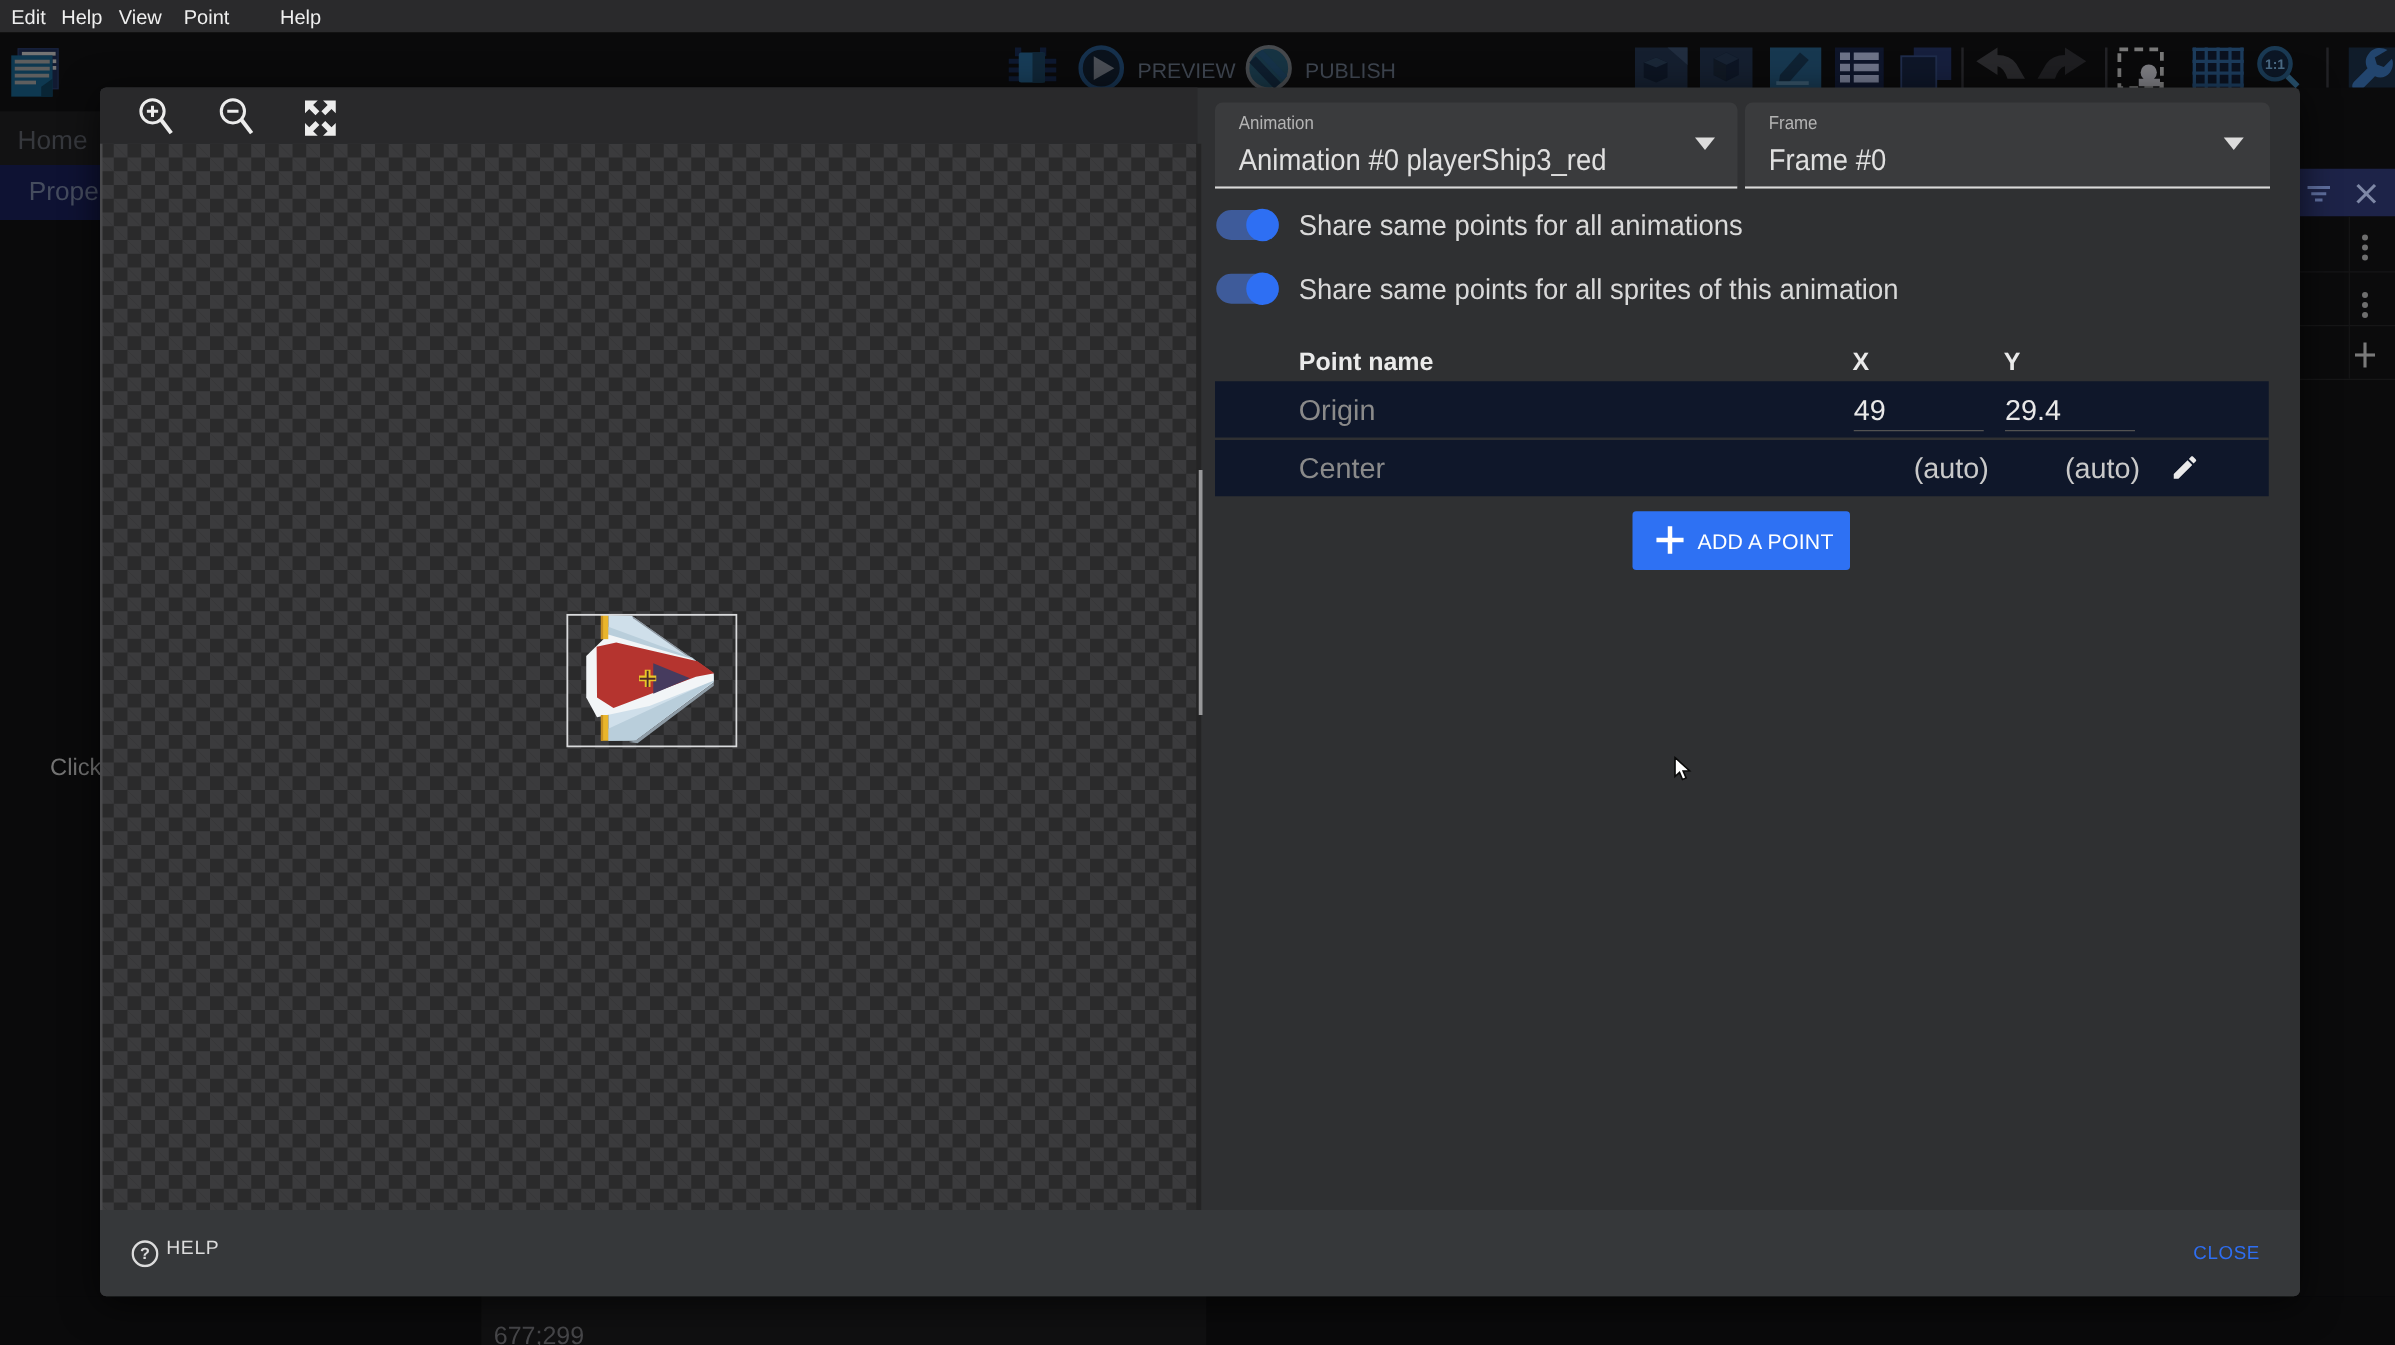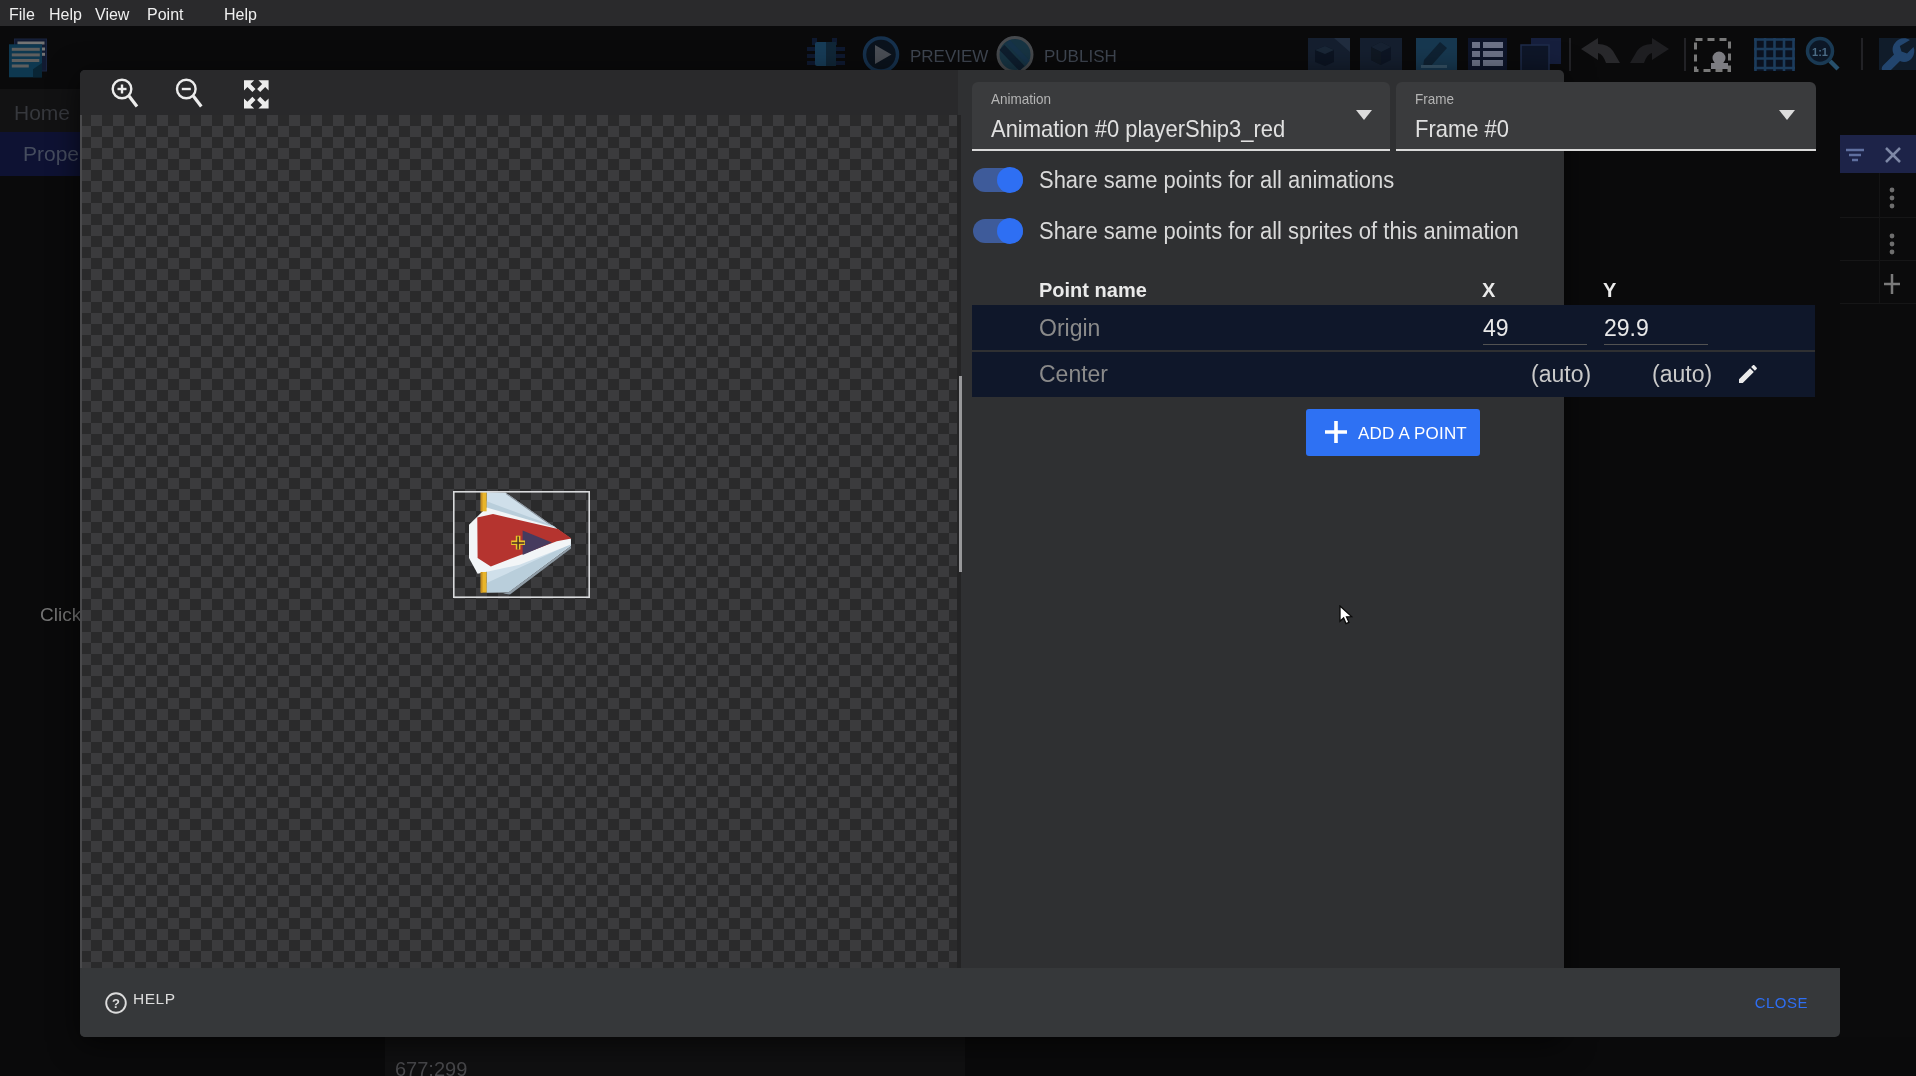--- a/index.html
+++ b/index.html
@@ -20,21 +20,21 @@
   #bottombar{position:absolute;left:0;top:1037px;width:1916px;height:39px;background:#0a0a0b;}
   #coordseg{position:absolute;left:385px;top:0;width:580px;height:39px;background:#101011;}
   #coords{position:absolute;left:10px;top:21px;color:#47474a;font-size:20px;}
   #searchseg{position:absolute;left:1535px;top:0;width:381px;height:39px;background:#141416;}
   #searchph{position:absolute;left:13px;top:9px;color:#303034;font-size:24px;}
   
   #rightbg{position:absolute;left:1840px;top:70px;width:76px;height:967px;background:#0b0b0c;}
   #rbluebar{position:absolute;left:0px;top:65px;width:76px;height:38px;background:#1d2348;}
   .rsep{position:absolute;left:0;width:76px;height:1px;background:#161617;}
   
-  #modal{position:absolute;left:80px;top:70px;width:1484px;height:967px;background:#2f3032;border-radius:5px;box-shadow:0 6px 30px rgba(0,0,0,.65);}
+  #modal{position:absolute;left:80px;top:70px;width:1760px;height:967px;background:#2f3032;border-radius:5px;box-shadow:0 6px 30px rgba(0,0,0,.65);}
   #mheader{position:absolute;left:0;top:0;width:878px;height:45px;background:#29292b;border-radius:5px 0 0 0;}
   #mcanvas{position:absolute;left:0;top:45px;width:877px;height:853px;
     background-color:#2a2a2b;
     background-image:linear-gradient(45deg,#3b3b3d 25%,transparent 25%,transparent 75%,#3b3b3d 75%),
                      linear-gradient(45deg,#3b3b3d 25%,transparent 25%,transparent 75%,#3b3b3d 75%);
     background-size:22px 22px;background-position:0 0,11px 11px;}
   #gutter{position:absolute;left:877px;top:45px;width:4px;height:853px;background:#242425;}
   #sthumb{position:absolute;left:879px;top:306px;width:3px;height:196px;background:#98989a;}
   #mfooter{position:absolute;left:0;top:898px;width:1760px;height:69px;background:#36383a;border-radius:0 0 5px 5px;}
   #helpbox{position:absolute;left:25px;top:22px;height:24px;color:#dcdcdc;font-size:15.5px;letter-spacing:.5px;}
@@ -55,21 +55,21 @@
   .tval{position:absolute;top:10px;font-size:23px;color:#e8e8e8;}
   .tauto{position:absolute;top:10px;font-size:23px;color:#c9c9c9;margin-left:48px;}
   .uline{position:absolute;top:39px;height:1px;background:#525252;width:104px;}
   #addbtn{position:absolute;left:1226px;top:339px;width:174px;height:47px;background:#2e71f3;border-radius:3px;color:#ffffff;}
   #addbtn .txt{position:absolute;left:52px;top:15px;font-size:17px;letter-spacing:.2px;}
 </style>
 </head>
 <body>
 
 <div id="menubar">
-  <span style="left:9px">File</span>
+  <span style="left:9px">Edit</span>
   <span style="left:49px">Help</span>
   <span style="left:95px">View</span>
   <span style="left:147px">Point</span>
   <span style="left:224px">Help</span>
 </div>
 
 <div id="toolbar">
   <svg style="position:absolute;left:0;top:0;overflow:visible" width="1916" height="55" viewBox="0 0 1916 55">
 
     <g>
@@ -306,21 +306,21 @@
   <div id="tblhead">
     <span style="position:absolute;left:67px;">Point name</span>
     <span style="position:absolute;left:510px;">X</span>
     <span style="position:absolute;left:631px;">Y</span>
   </div>
   <div id="tblband">
     <div class="trow" style="top:0;">
       <div class="tname">Origin</div>
       <div class="tval" style="left:511px;">49</div>
       <div class="uline" style="left:511px;"></div>
-      <div class="tval" style="left:632px;">29.9</div>
+      <div class="tval" style="left:632px;">29.4</div>
       <div class="uline" style="left:632px;"></div>
     </div>
     <div style="position:absolute;left:0;top:45px;width:843px;height:2px;background:#2f3032;"></div>
     <div class="trow" style="top:46px;">
       <div class="tname">Center</div>
       <div class="tauto" style="left:511px;">(auto)</div>
       <div class="tauto" style="left:632px;">(auto)</div>
       <svg style="position:absolute;left:764px;top:11px" width="24" height="24" viewBox="0 0 24 24" fill="#eaeaea">
         <path d="M3 17.25V21h3.75L17.8 9.94l-3.75-3.75L3 17.25zM20.7 7.04c.39-.39.39-1.02 0-1.41l-2.34-2.34c-.39-.39-1.02-.39-1.41 0l-1.83 1.83 3.75 3.75 1.83-1.83z"></path>
       </svg>

